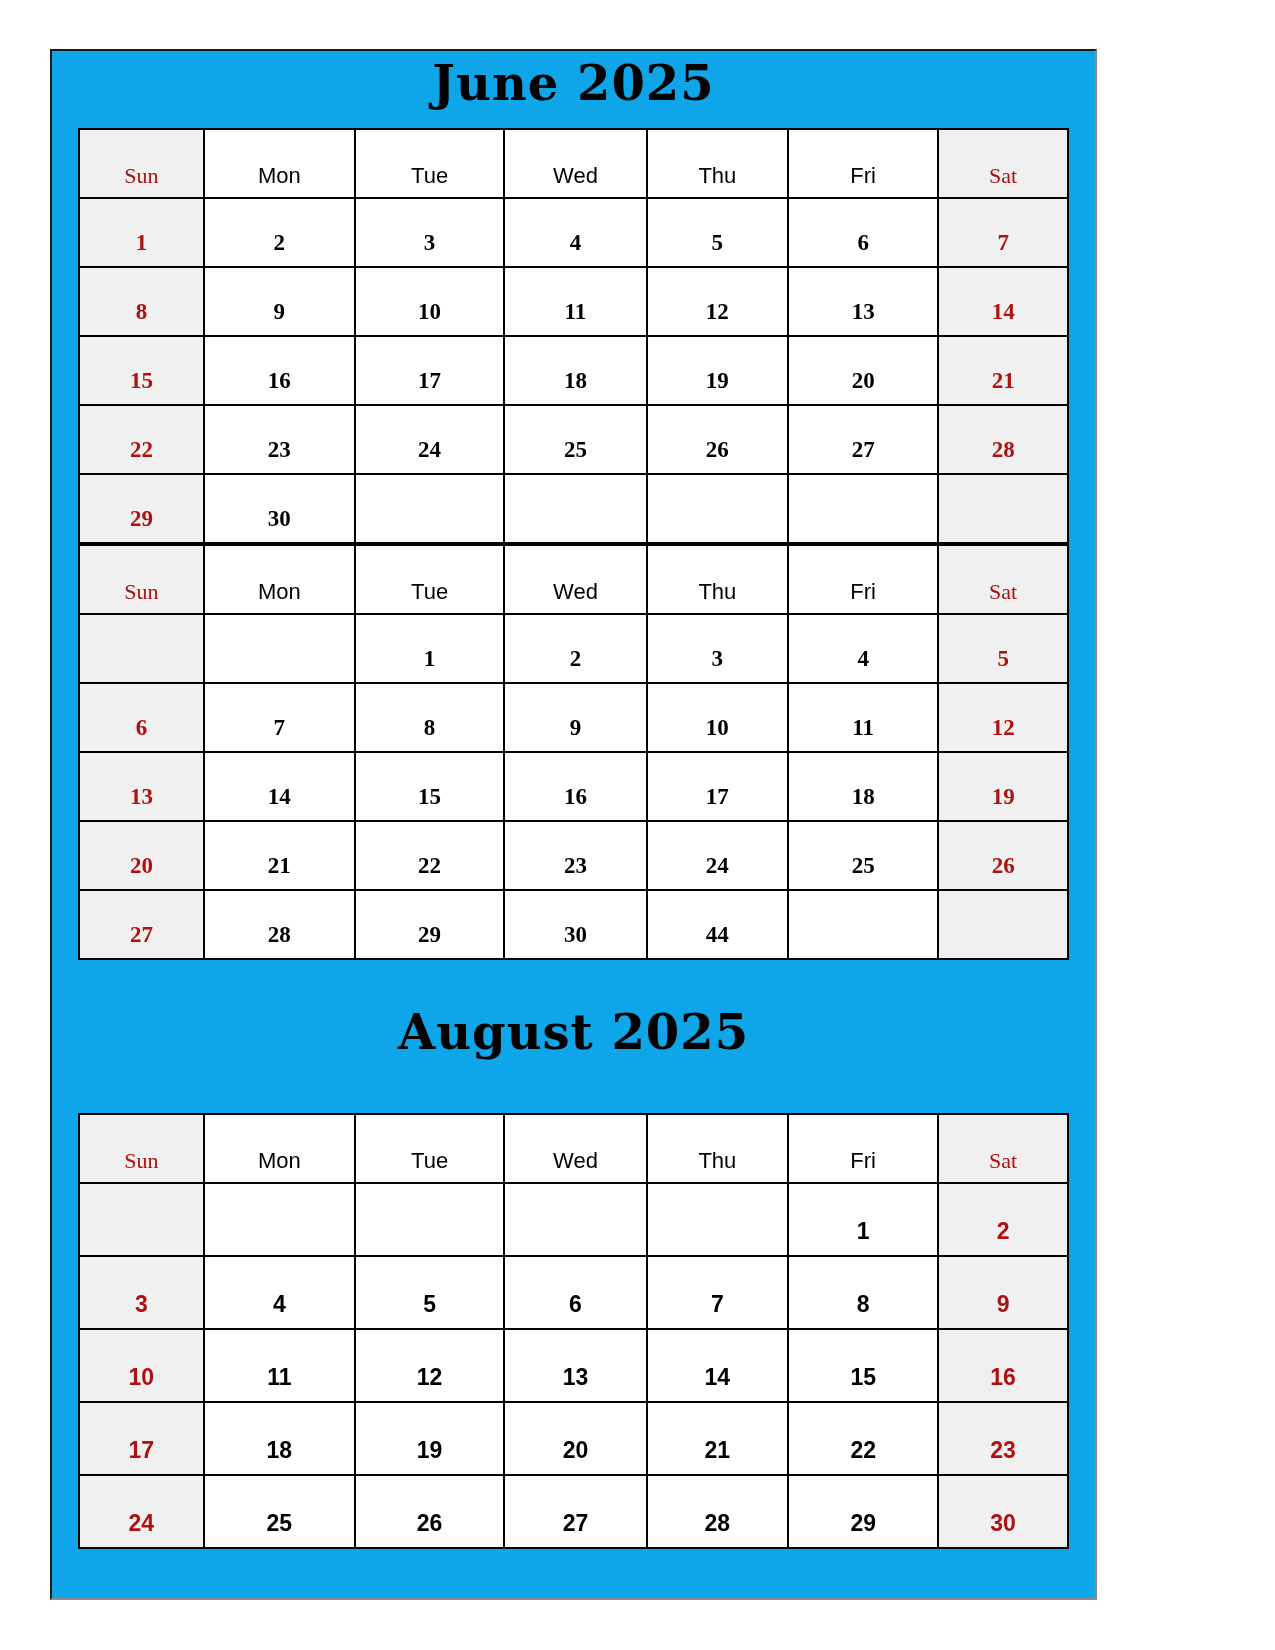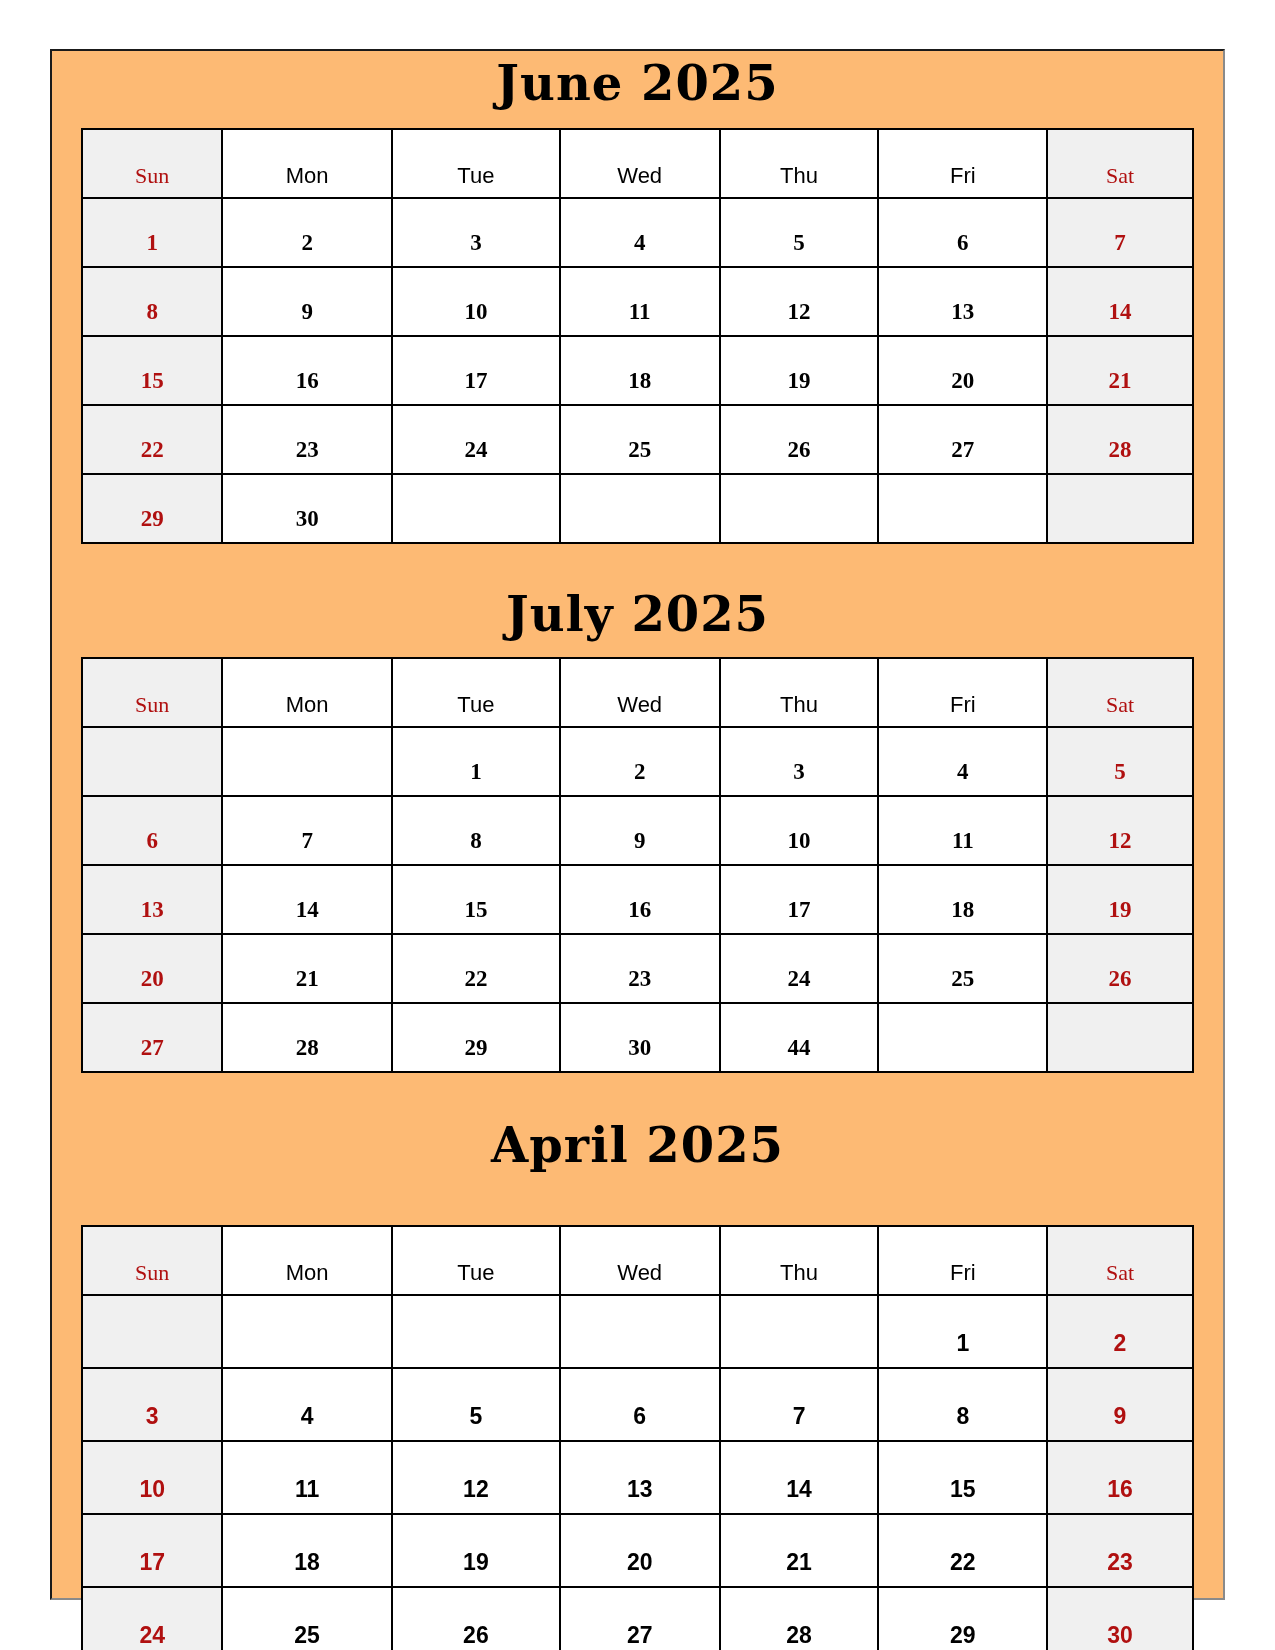--- a/index.html
+++ b/index.html
@@ -7,27 +7,27 @@
     padding: 0;
     background: #ffffff;
     width: 1275px;
     height: 1650px;
     font-family: "Liberation Sans", sans-serif;
   }
   .page-frame {
     position: absolute;
     left: 50px;
     top: 49px;
-    width: 1175px;
+    width: 1047px;
     height: 1551px;
     box-sizing: border-box;
     border-style: solid;
     border-width: 2px;
     border-color: #1a1a1a #8a8a8a #8a8a8a #1a1a1a;
-    background: #fdba74;
+    background: #0ea5e9;
   }
   .month-title {
     font-family: "DejaVu Serif", serif;
     font-weight: bold;
     font-size: 48px;
     line-height: 1.1;
     letter-spacing: 1px;
     text-align: center;
     color: #000000;
     margin: 0;
@@ -151,21 +151,20 @@
             <td></td>
             <td></td>
             <td></td>
             <td class="weekend"></td>
           </tr>
         </tbody>
       </table>
   </section>
 
   <section class="month month-july numerals-serif">
-    <h2 class="month-title">July 2025</h2>
     <table class="cal">
         <colgroup>
           <col style="width: 12.6%;">
           <col style="width: 15.3%;">
           <col style="width: 15.1%;">
           <col style="width: 14.4%;">
           <col style="width: 14.3%;">
           <col style="width: 15.2%;">
           <col style="width: 13.1%;">
         </colgroup>
@@ -224,21 +223,21 @@
             <td>30</td>
             <td>44</td>
             <td></td>
             <td class="weekend"></td>
           </tr>
         </tbody>
       </table>
   </section>
 
   <section class="month month-august numerals-sans">
-    <h2 class="month-title">April 2025</h2>
+    <h2 class="month-title">August 2025</h2>
     <table class="cal">
         <colgroup>
           <col style="width: 12.6%;">
           <col style="width: 15.3%;">
           <col style="width: 15.1%;">
           <col style="width: 14.4%;">
           <col style="width: 14.3%;">
           <col style="width: 15.2%;">
           <col style="width: 13.1%;">
         </colgroup>

